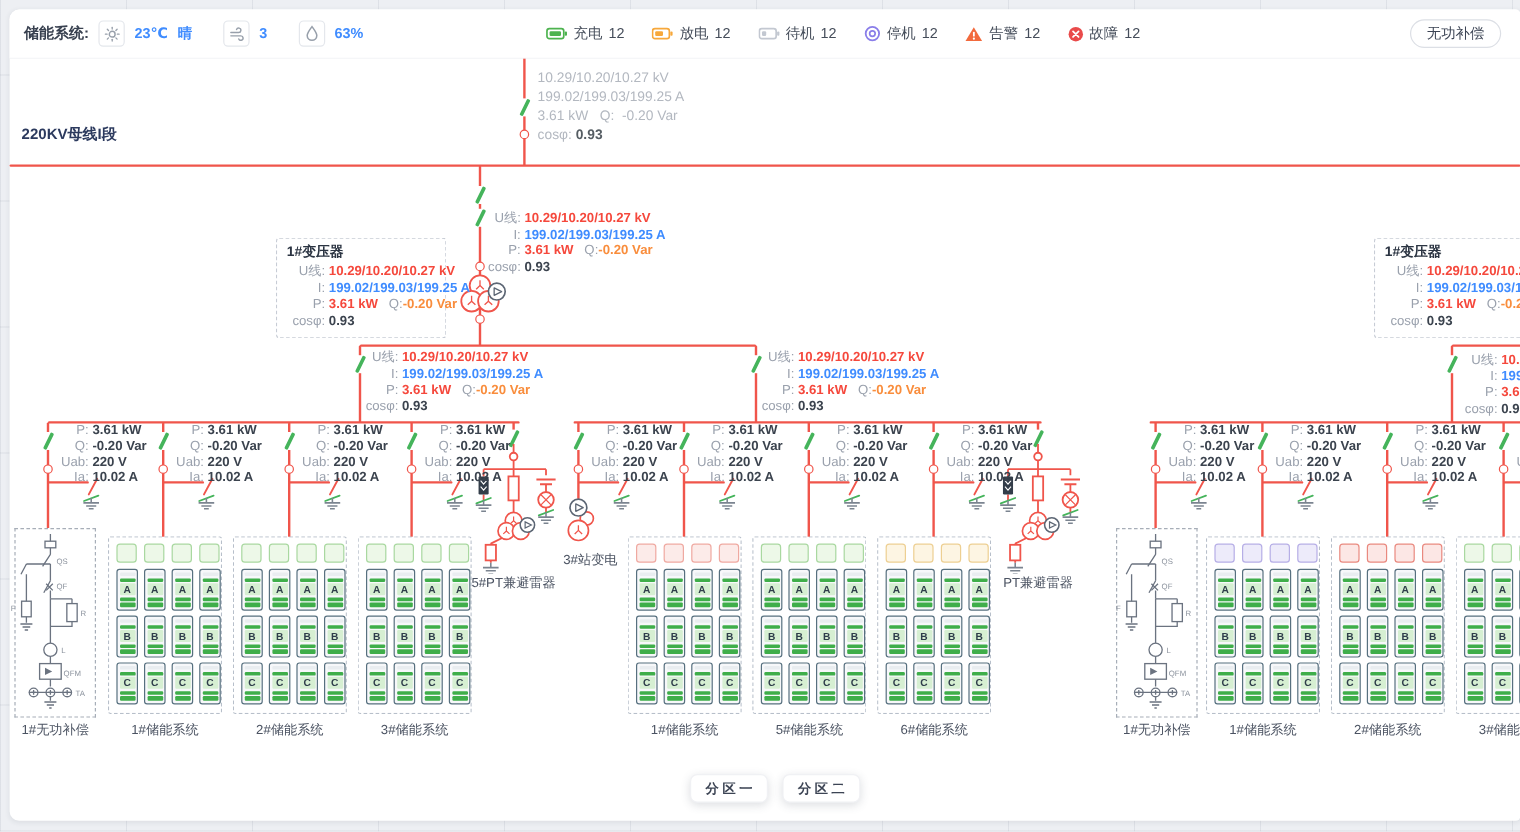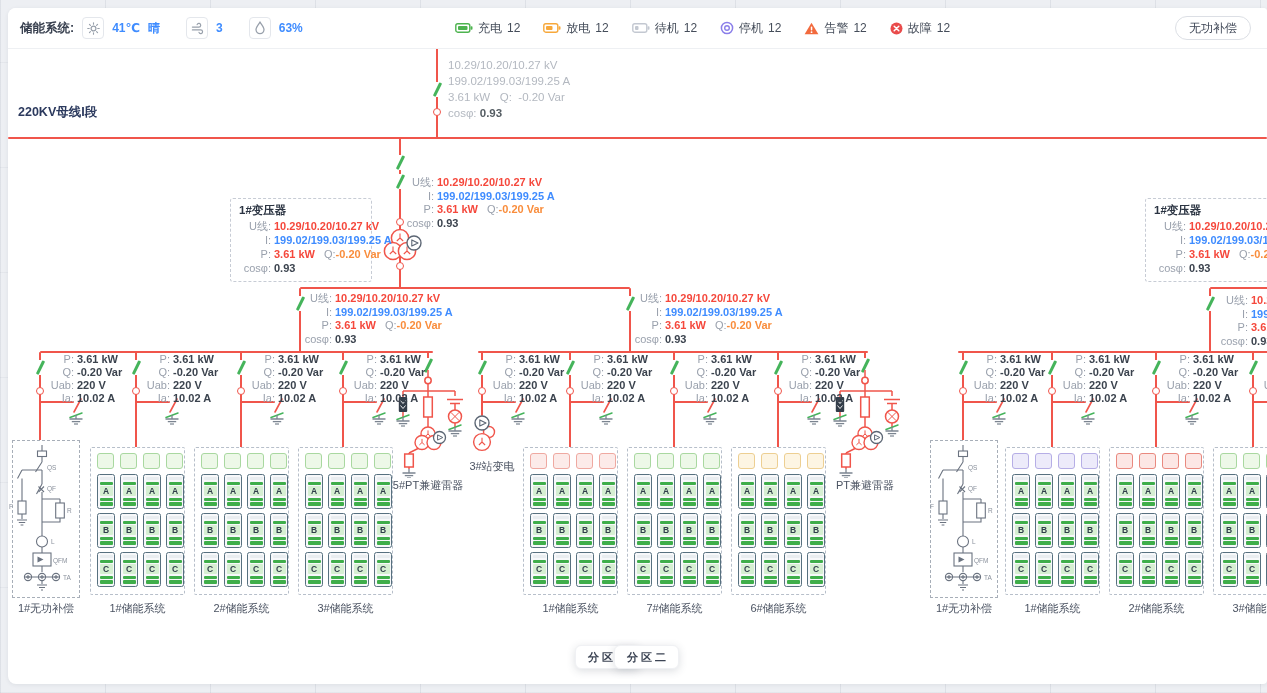--- a/index.html
+++ b/index.html
@@ -72,21 +72,21 @@
               <path d="M7 11.6 V13.2"></path>
               <path d="M0.8 7 H2.4"></path>
               <path d="M11.6 7 H13.2"></path>
               <path d="M2.6 2.6 L3.7 3.7"></path>
               <path d="M10.3 10.3 L11.4 11.4"></path>
               <path d="M11.4 2.6 L10.3 3.7"></path>
               <path d="M2.6 11.4 L3.7 10.3"></path>
             </g>
           </svg>
         </span>
-      <span class="env-val">41℃</span>
+      <span class="env-val">23℃</span>
       <span class="env-val">晴</span>
       <span class="chip sp" id="ic-wind">
           <svg width="13" height="13" viewBox="0 0 14 14">
             <g fill="none" stroke="#98a0ab" stroke-width="1.3" stroke-linecap="round">
               <path d="M1.5 5.5 H8.5 A2 2 0 1 0 6.6 2.8"></path>
               <path d="M1.5 8.5 H10.5 A2 2 0 1 1 8.6 11.2"></path>
             </g>
           </svg>
         </span>
       <span class="env-val">3</span>
@@ -170,21 +170,21 @@
     <div class="buslabel">220KV母线I段</div>
 
     <div class="inc">
       <span style="display:block">10.29/10.20/10.27 kV</span>
       <span style="display:block">199.02/199.03/199.25 A</span>
       <span style="display:block;white-space:pre">3.61 kW   Q:  -0.20 Var</span>
       <span style="display:block"><span style="white-space:pre">cosφ: </span><span class="v4">0.93</span></span>
     </div>
 
     <button class="zonebtn" style="left:575px">分区一</button>
-    <button class="zonebtn" style="left:614px">分区二</button>
+    <button class="zonebtn" style="left:652px">分区二</button>
   <div class="ln" style="left: 435.8px; top: 47px; width: 2.4px; height: 91px;"></div>
       <div class="swwrap" style="left: 432px; top: 82px;">
         <div class="swbar"></div>
       </div>
       <div class="node" style="left: 433px; top: 108px;"></div>
       <div class="ln" style="left: 8px; top: 136.8px; width: 1259px; height: 2.4px;"></div>
       <div class="ln" style="left: 398.8px; top: 138px; width: 2.4px; height: 150px;"></div>
       <div class="swwrap" style="left: 395px; top: 155px;">
         <div class="swbar"></div>
       </div>
@@ -1346,21 +1346,21 @@
         <div class="cbar"></div>
         <div class="cbar"></div>
       </div>
       <div class="cell" style="left: 703px; top: 552px;">
         <div class="cgap"></div>
         <div class="cbar"></div>
         <div class="cletter">C</div>
         <div class="cbar"></div>
         <div class="cbar"></div>
       </div>
-      <div class="unitlabel" style="left: 627px; top: 601px;">7#储能系统</div>
+      <div class="unitlabel" style="left: 627px; top: 601px;">5#储能系统</div>
       <div class="unitbox" style="left: 731px; top: 447px;"></div>
       <div class="statussq" style="left: 738px; top: 453px; background: rgb(253, 245, 227); border-color: rgb(237, 207, 146);"></div>
       <div class="statussq" style="left: 761px; top: 453px; background: rgb(253, 245, 227); border-color: rgb(237, 207, 146);"></div>
       <div class="statussq" style="left: 784px; top: 453px; background: rgb(253, 245, 227); border-color: rgb(237, 207, 146);"></div>
       <div class="statussq" style="left: 807px; top: 453px; background: rgb(253, 245, 227); border-color: rgb(237, 207, 146);"></div>
       <div class="cell" style="left: 738px; top: 474px;">
         <div class="cgap"></div>
         <div class="cbar"></div>
         <div class="cletter">A</div>
         <div class="cbar"></div>

